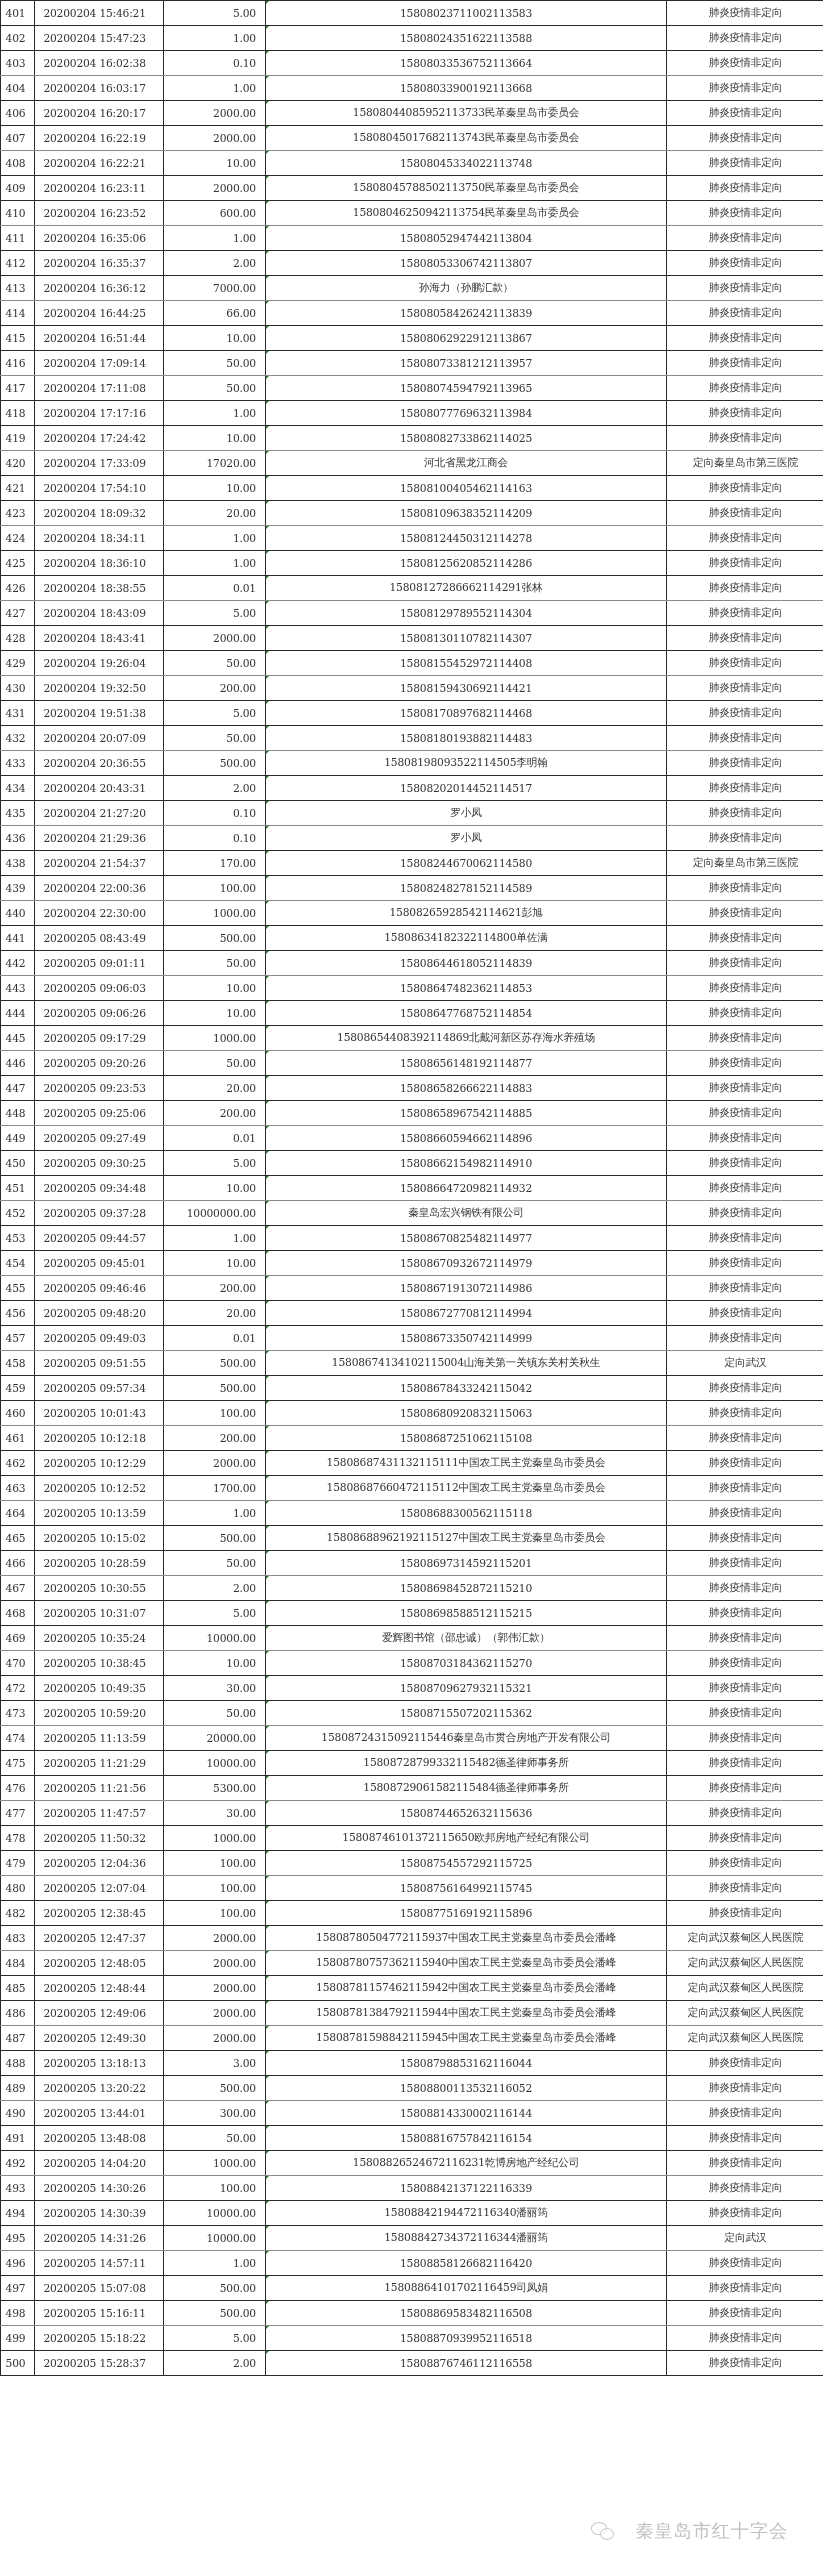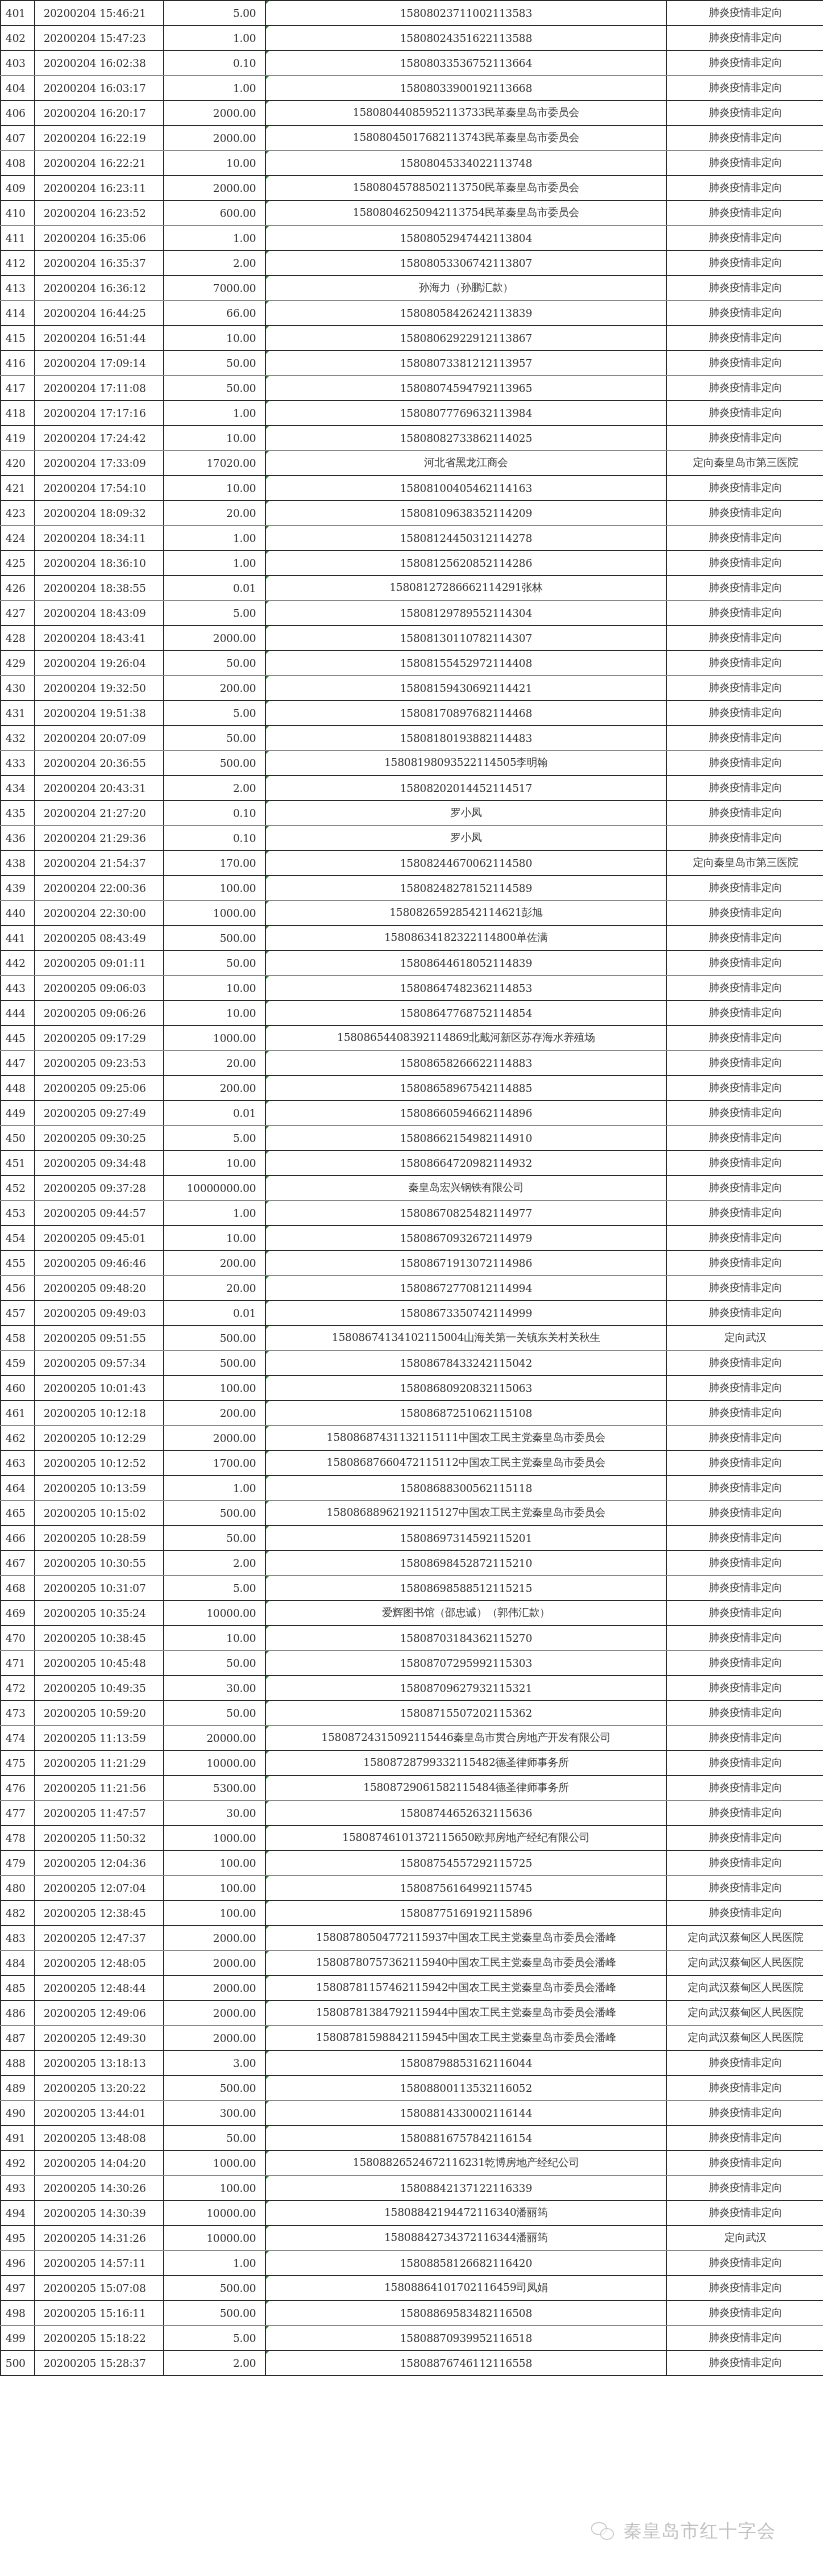--- a/index.html
+++ b/index.html
@@ -15,21 +15,21 @@
          white-space: nowrap; overflow: hidden; box-sizing: border-box; letter-spacing: -0.2px; }
     tr:nth-child(3n) td { border-bottom-color: #8a8a8a; border-bottom-width: 1.5px; }
     td.idx { text-align: left; padding-left: 4.6px; }
     td.time { text-align: left; padding-left: 8.4px; }
     td.amt { text-align: right; padding-right: 9.1px; }
     td.donor { text-align: center; position: relative; }
     td.donor::before { content: ""; position: absolute; left: 0; top: 0; width: 0; height: 0;
          border-top: 3.8px solid #2e7d32; border-right: 3.8px solid transparent; }
     td.purpose { text-align: center; font-family: "DejaVu Sans", "Liberation Sans", sans-serif; font-size: 10.7px; }
     .watermark { position: absolute; left: 591px; top: 2520px; height: 20px; display: flex; align-items: center;
-         gap: 8px; opacity: 0.55; pointer-events: none; }
+         gap: 20px; opacity: 0.55; pointer-events: none; }
     .wm-icon { width: 24.4px; height: 18.3px; position: relative; }
     .wm-icon .b1, .wm-icon .b2 { position: absolute; border: 1.1px solid #9a9a9a; border-radius: 50%; background: rgba(255,255,255,0.6); }
     .wm-icon .b1 { width: 13.7px; height: 10.7px; left: 0; top: 1.5px; }
     .wm-icon .b2 { width: 12.2px; height: 10px; left: 9.1px; top: 6.9px; }
     .wm-text { font-family: "DejaVu Sans", "Liberation Sans", sans-serif; font-size: 18.3px; color: #8e8e8e; letter-spacing: 0.8px; }
   </style>
 </head>
 <body>
 
 <table>
@@ -329,20 +329,27 @@
     <td class="purpose">肺炎疫情非定向</td>
   </tr>
       <tr>
     <td class="idx">445</td>
     <td class="time">20200205 09:17:29</td>
     <td class="amt">1000.00</td>
     <td class="donor">15808654408392114869北戴河新区苏存海水养殖场</td>
     <td class="purpose">肺炎疫情非定向</td>
   </tr>
       <tr>
+    <td class="idx">446</td>
+    <td class="time">20200205 09:20:26</td>
+    <td class="amt">50.00</td>
+    <td class="donor">15808656148192114877</td>
+    <td class="purpose">肺炎疫情非定向</td>
+  </tr>
+      <tr>
     <td class="idx">447</td>
     <td class="time">20200205 09:23:53</td>
     <td class="amt">20.00</td>
     <td class="donor">15808658266622114883</td>
     <td class="purpose">肺炎疫情非定向</td>
   </tr>
       <tr>
     <td class="idx">448</td>
     <td class="time">20200205 09:25:06</td>
     <td class="amt">200.00</td>
@@ -494,27 +501,20 @@
     <td class="time">20200205 10:35:24</td>
     <td class="amt">10000.00</td>
     <td class="donor">爱辉图书馆（邵忠诚）（郭伟汇款）</td>
     <td class="purpose">肺炎疫情非定向</td>
   </tr>
       <tr>
     <td class="idx">470</td>
     <td class="time">20200205 10:38:45</td>
     <td class="amt">10.00</td>
     <td class="donor">15808703184362115270</td>
-    <td class="purpose">肺炎疫情非定向</td>
-  </tr>
-      <tr>
-    <td class="idx">471</td>
-    <td class="time">20200205 10:45:48</td>
-    <td class="amt">50.00</td>
-    <td class="donor">15808707295992115303</td>
     <td class="purpose">肺炎疫情非定向</td>
   </tr>
       <tr>
     <td class="idx">472</td>
     <td class="time">20200205 10:49:35</td>
     <td class="amt">30.00</td>
     <td class="donor">15808709627932115321</td>
     <td class="purpose">肺炎疫情非定向</td>
   </tr>
       <tr>

